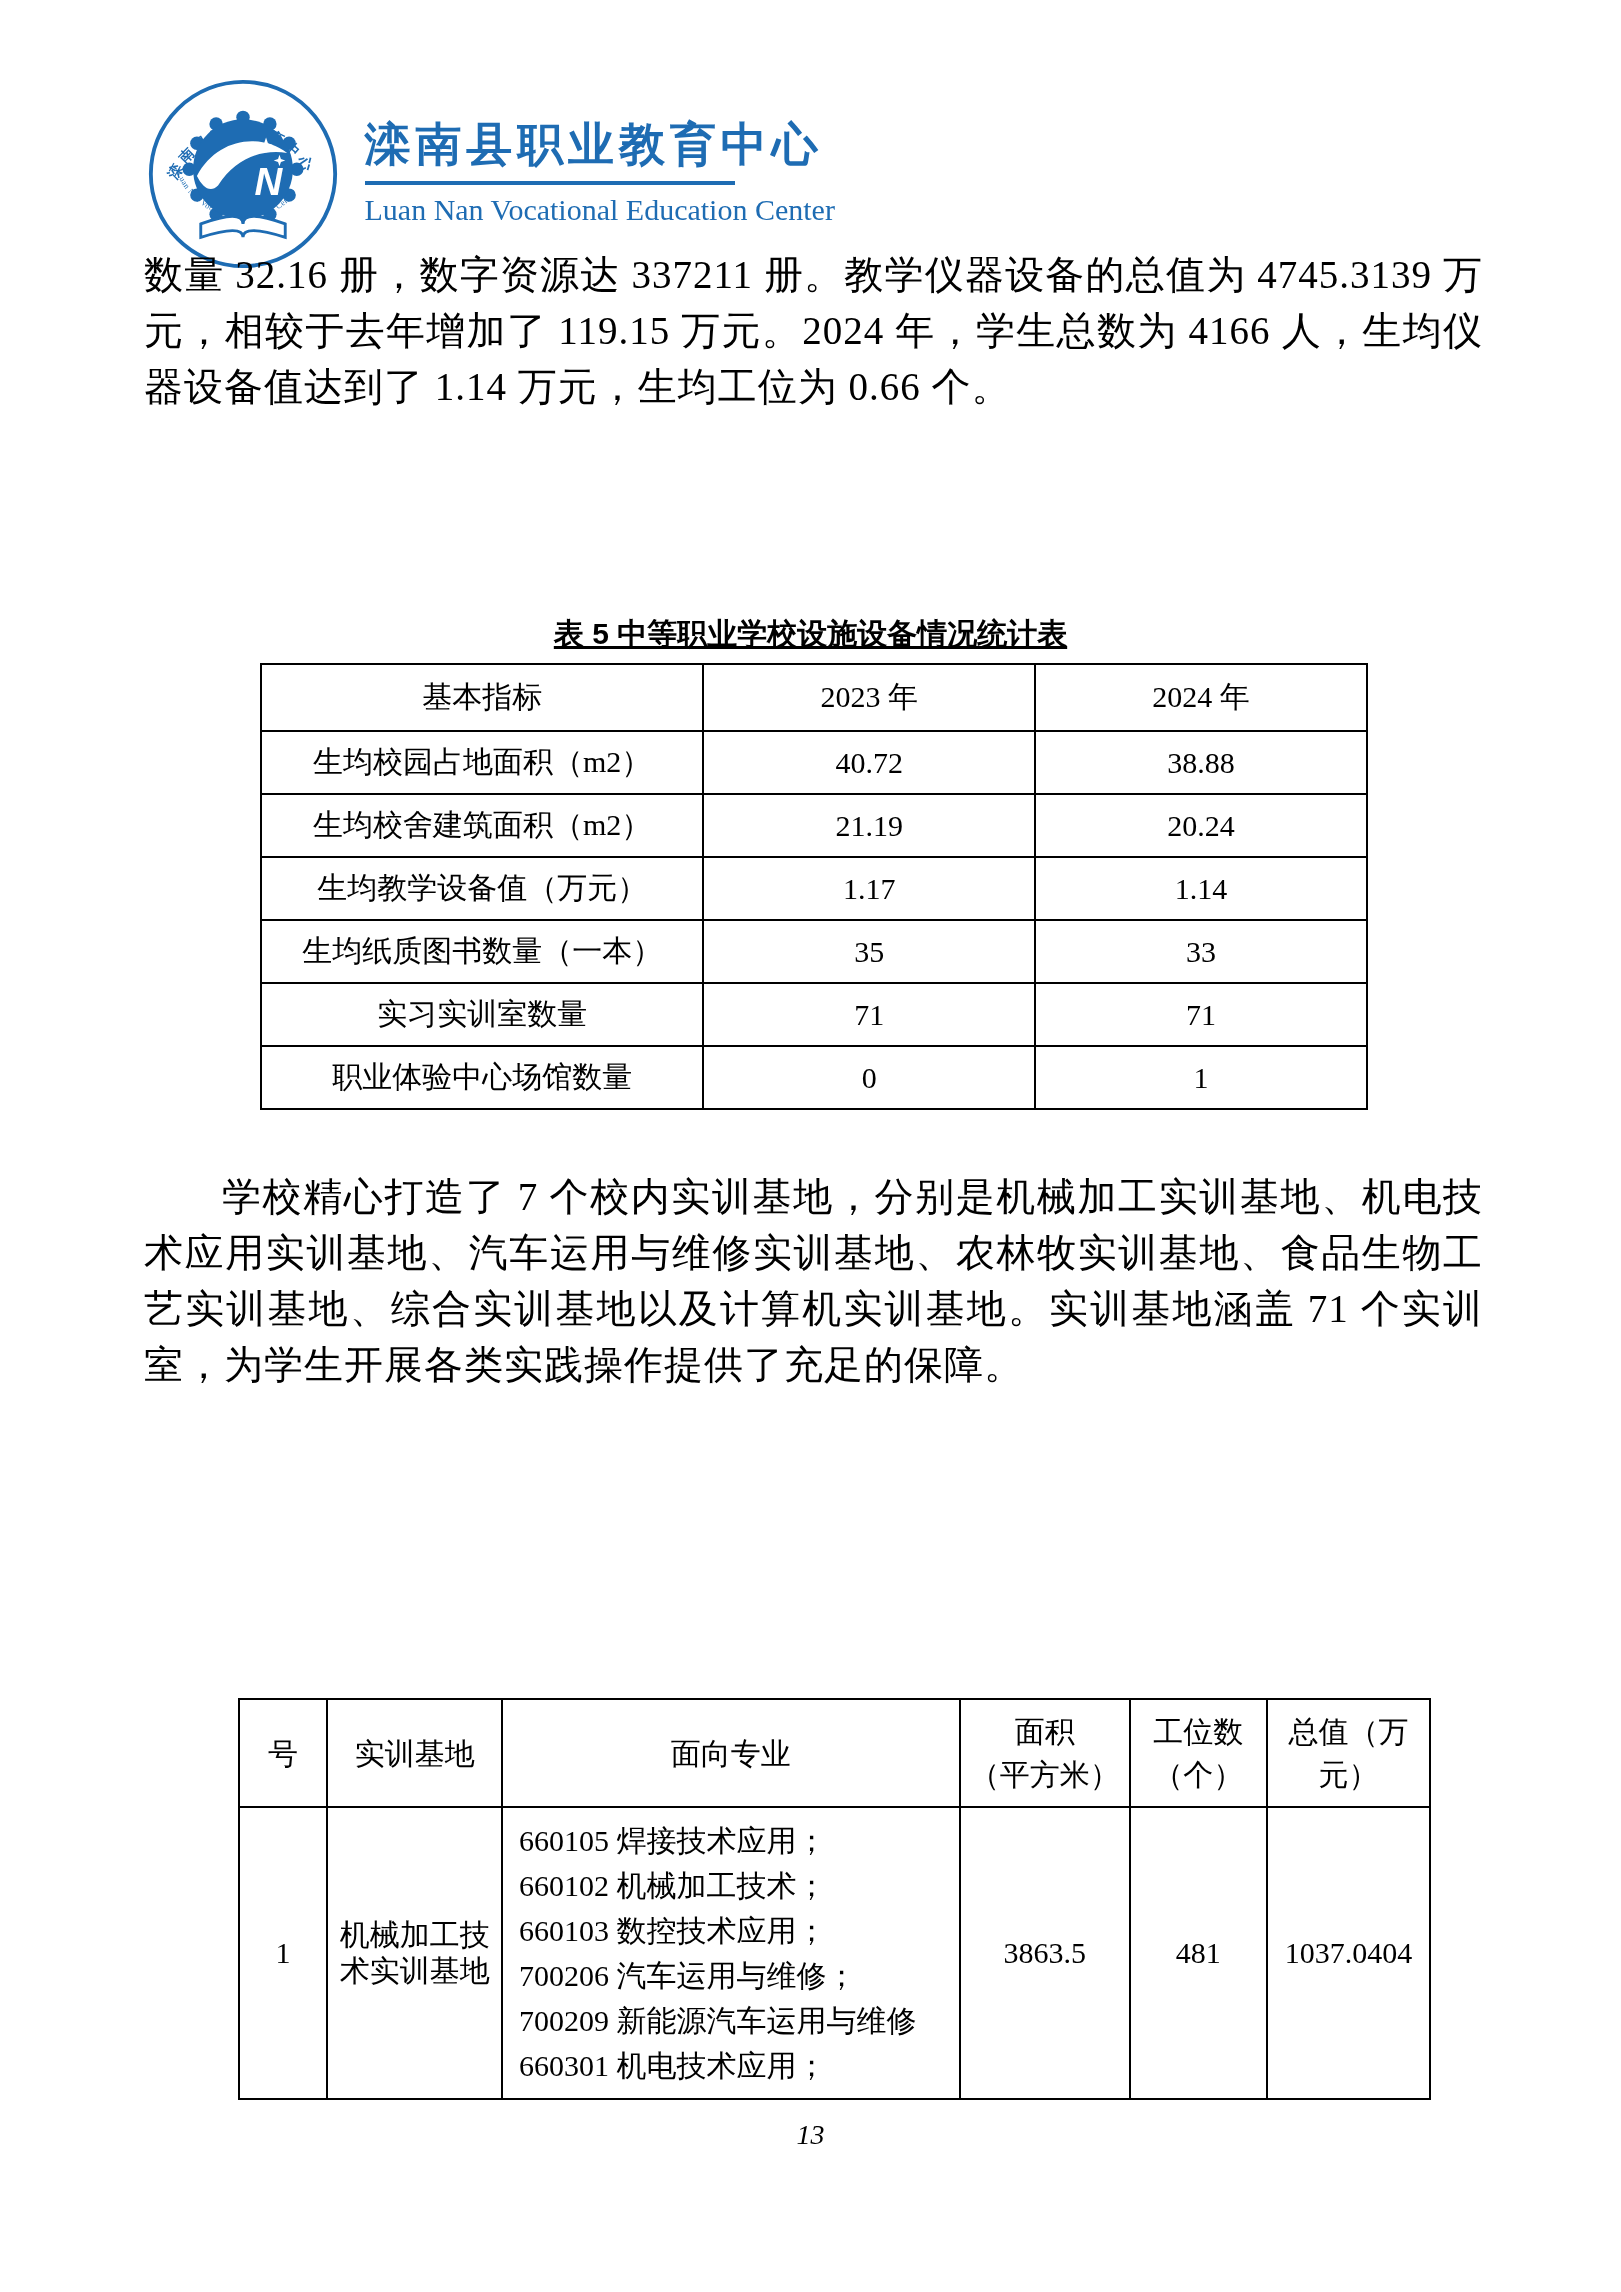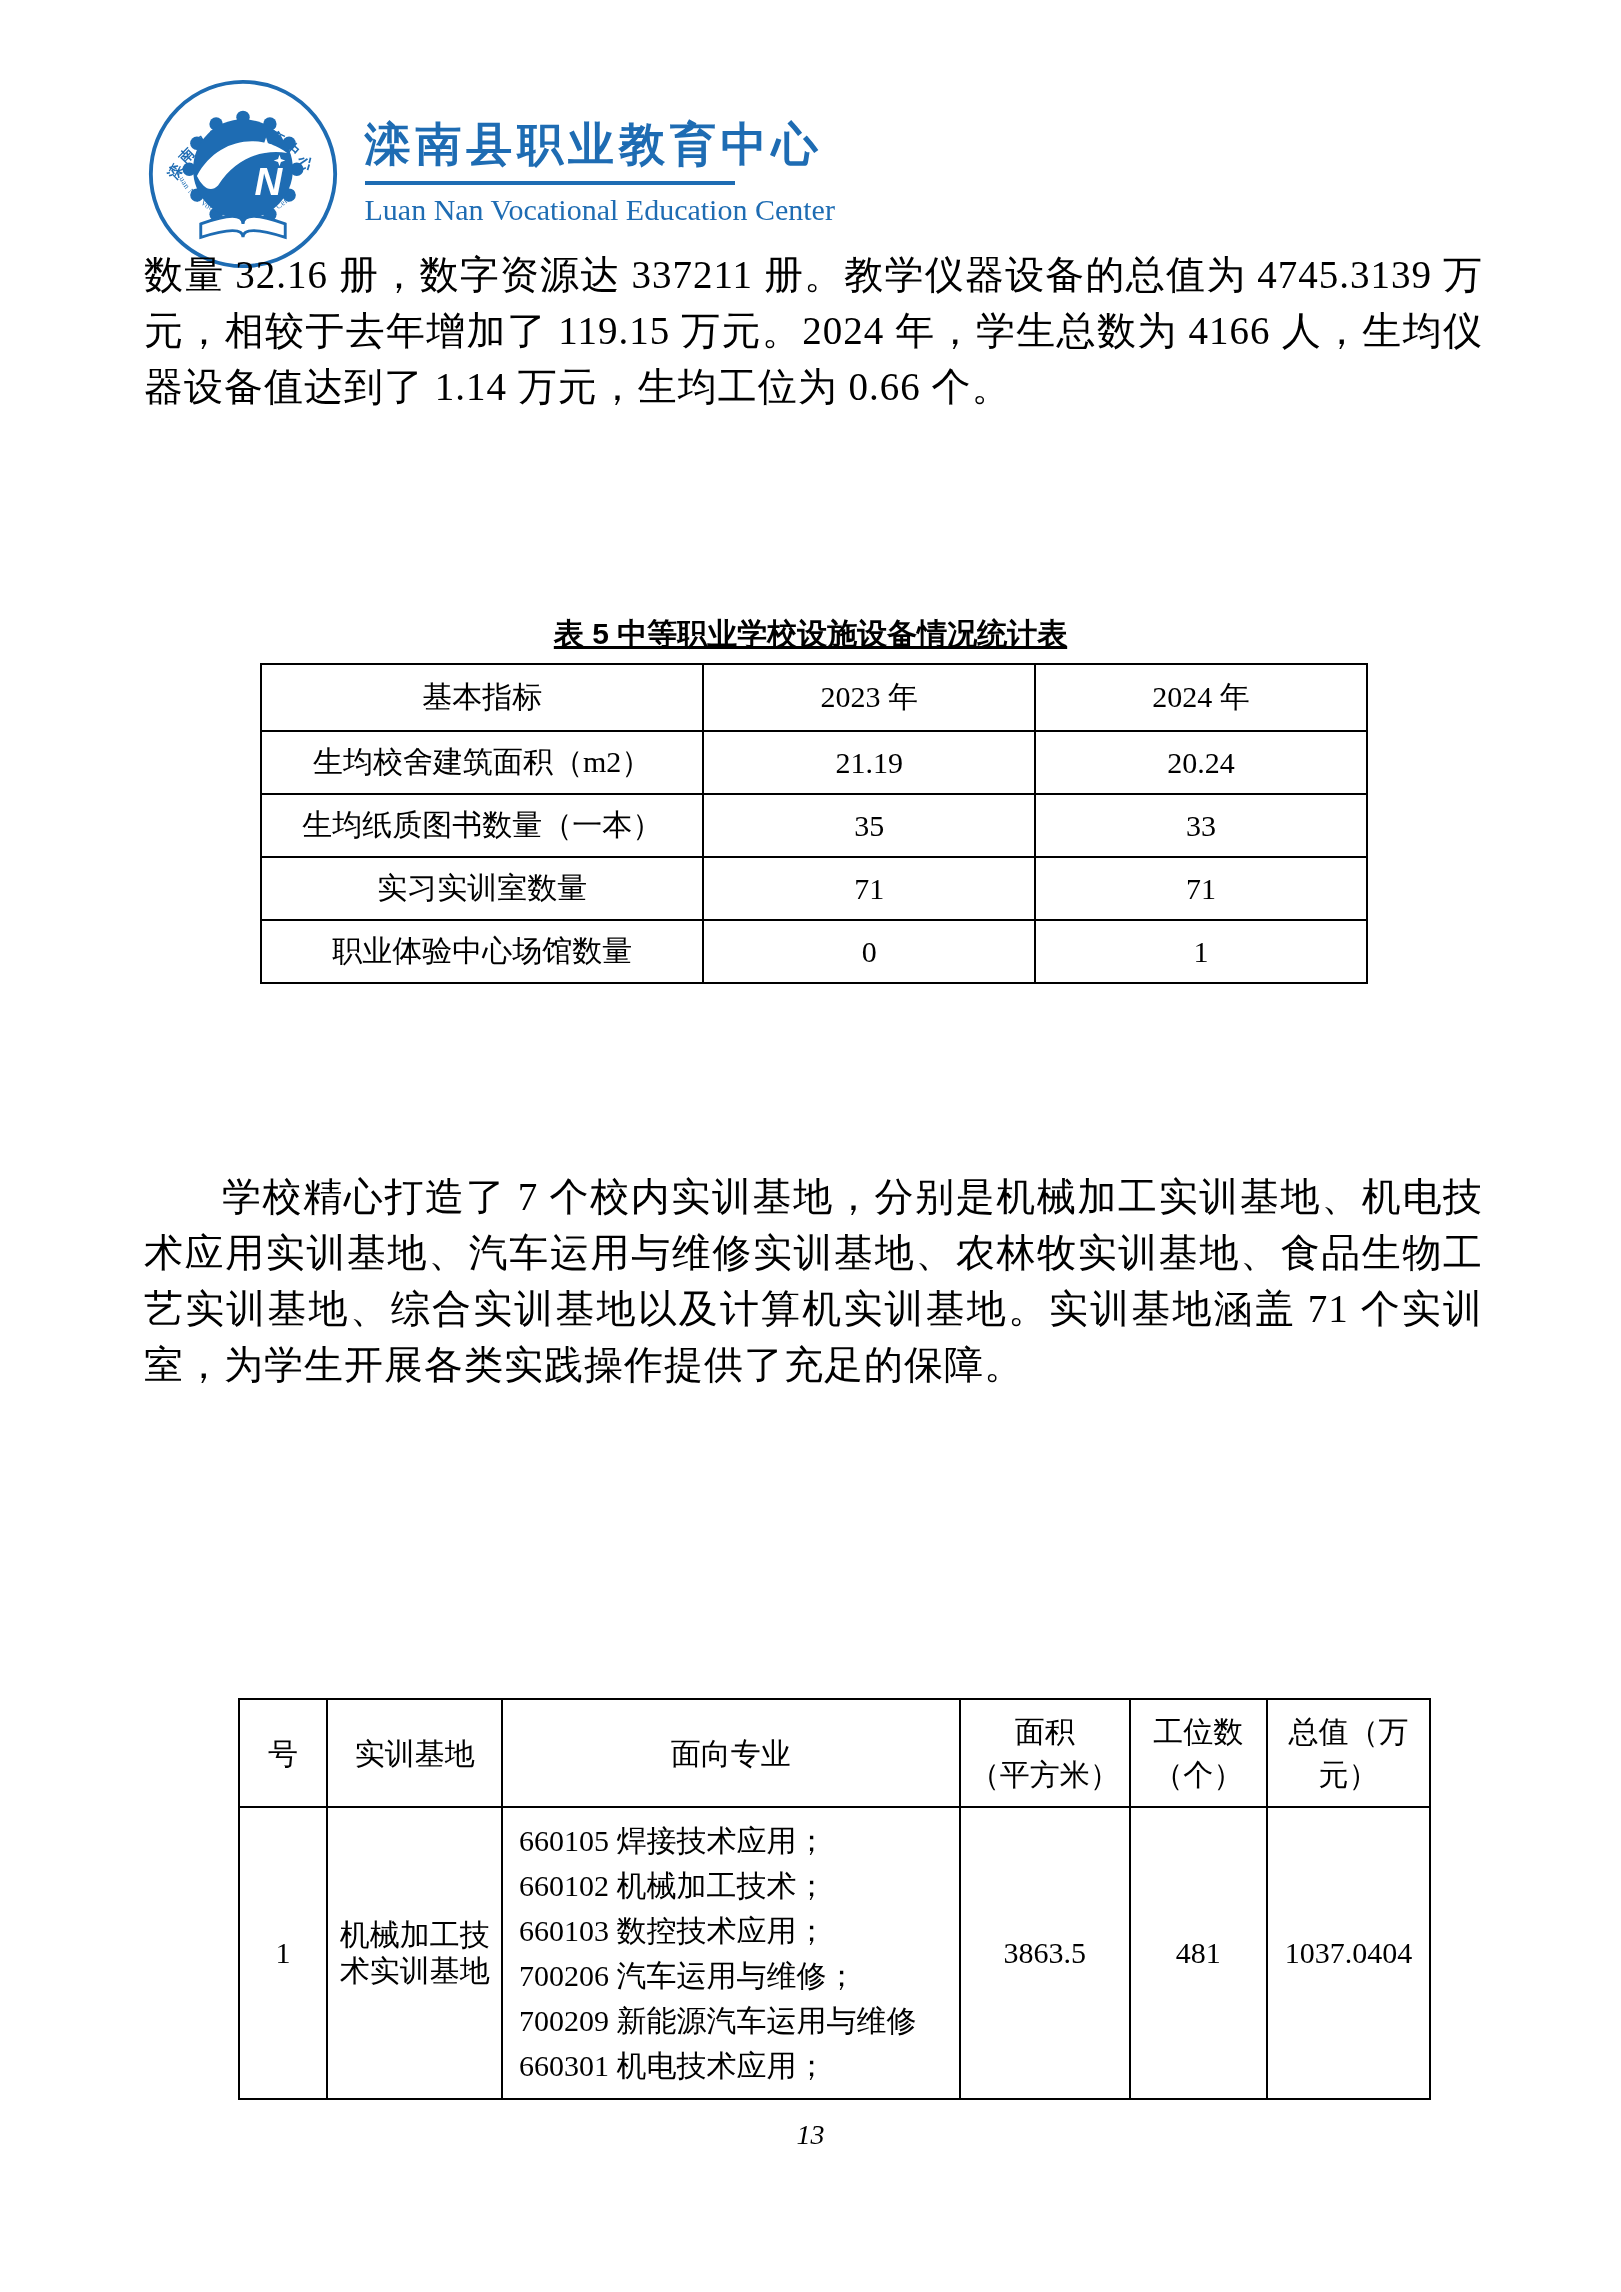--- a/index.html
+++ b/index.html
@@ -148,23 +148,33 @@
         <col style="width:30%">
         <col style="width:30%">
       </colgroup>
     <tbody>
         <tr>
       <th>基本指标</th>
       <th>2023 年</th>
       <th>2024 年</th>
     </tr>
     <tr>
+      <td>生均校园占地面积（m2）</td>
+      <td>40.72</td>
+      <td>38.88</td>
+    </tr>
+    <tr>
       <td>生均校舍建筑面积（m2）</td>
       <td>21.19</td>
       <td>20.24</td>
+    </tr>
+    <tr>
+      <td>生均教学设备值（万元）</td>
+      <td>1.17</td>
+      <td>1.14</td>
     </tr>
     <tr>
       <td>生均纸质图书数量（一本）</td>
       <td>35</td>
       <td>33</td>
     </tr>
     <tr>
       <td>实习实训室数量</td>
       <td>71</td>
       <td>71</td>

